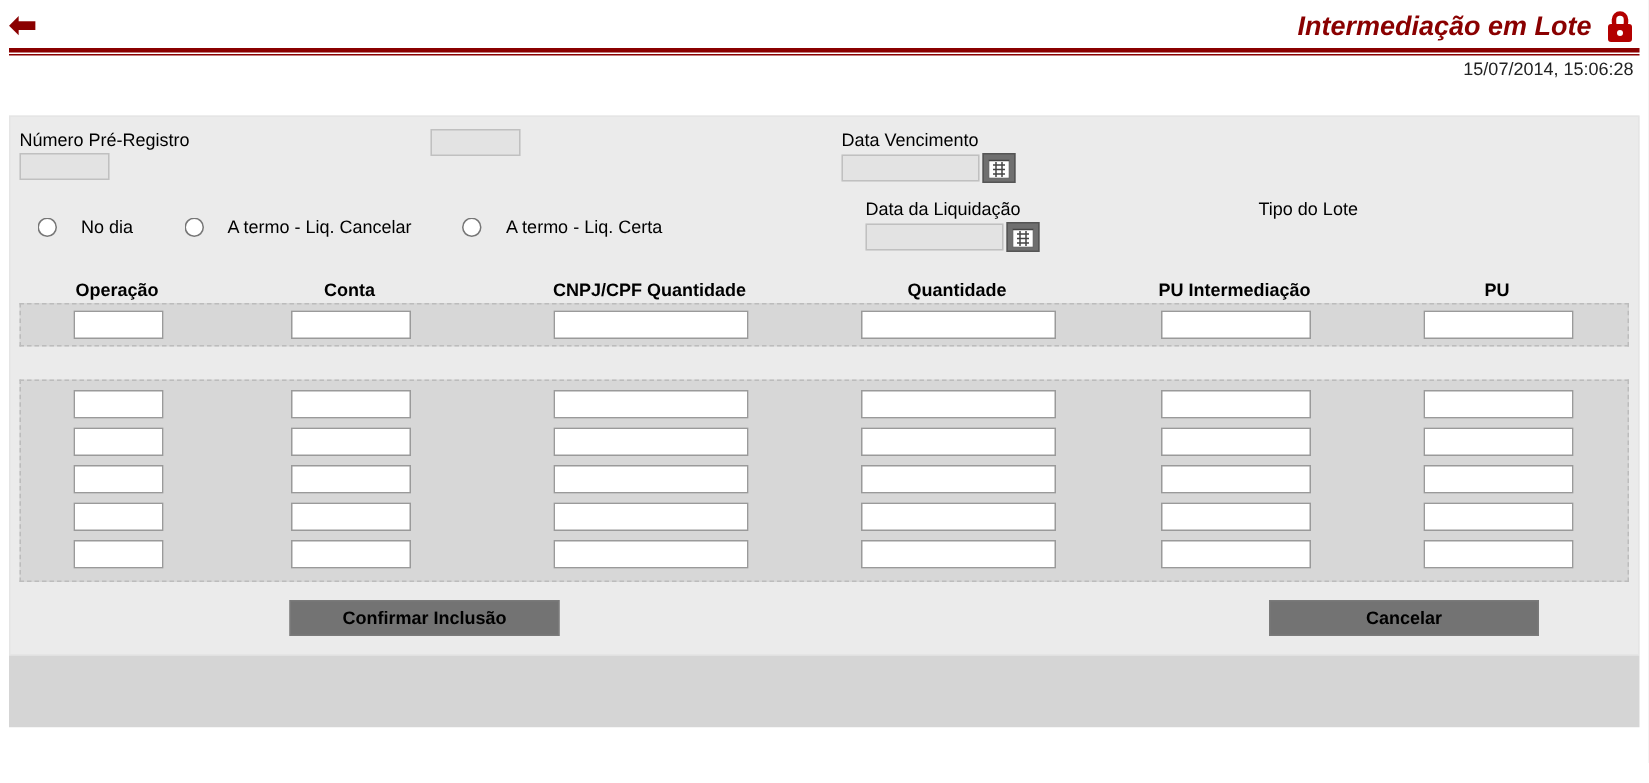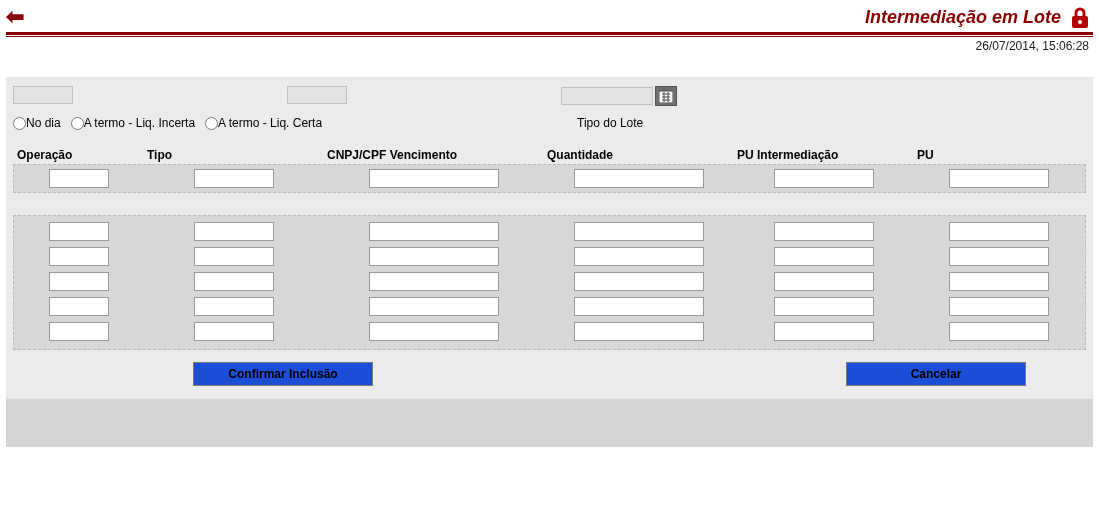--- a/index.html
+++ b/index.html
@@ -96,35 +96,35 @@
     background: #6f6f6f;
     border: 1px solid #555;
     display: inline-flex;
     align-items: center;
     justify-content: center;
     cursor: pointer;
   }
   .cal-btn svg { display:block; }
 
   .radio-group { display:flex; align-items:center; gap:10px; }
-  .radio-group label { display:flex; align-items:center; gap:0; font-size:12px; margin:0; }
+  .radio-group label { display:flex; align-items:center; gap:16px; font-size:12px; margin:12px; }
   .radio-group input[type=radio]{ margin:0;}
 
   
   .grid {
     width: 100%;
   }
   .thead, .trow {
     display: grid;
     grid-template-columns: 130px 180px 220px 190px 180px 170px;
   }
   .thead .th {
     font-weight: bold;
     font-size: 12px;
-    text-align: left;
+    text-align: center;
     padding: 2px 4px;
   }
   .toprow {
     background: #d7d7d7;
     border: 1px dashed #bcbcbc;
     padding: 4px 0;
   }
   .toprow .cell { display:flex; justify-content:center; }
   .cell input {
     height: 19px;
@@ -150,21 +150,21 @@
 
   
   .btnrow {
     display:flex;
     justify-content: space-between;
     padding: 12px 60px 2px 180px;
   }
   .btn {
     min-width: 180px;
     height: 24px;
-    background: #1d4ed8;
+    background: #737373;
     border: 1px solid #7a7a7a;
     font-weight: bold;
     font-size: 12px;
     cursor: pointer;
   }
 
   .footer-band {
     margin: 0 6px;
     height: 48px;
     background: #d5d5d5;
@@ -181,32 +181,34 @@
       <svg width="26" height="26" viewBox="0 0 26 26">
         <rect x="5" y="12" width="16" height="12" rx="2" fill="#b30000"></rect>
         <rect x="9" y="5" width="8" height="10" rx="4" fill="none" stroke="#b30000" stroke-width="3"></rect>
         <circle cx="13" cy="18" r="2" fill="#fff"></circle>
       </svg>
     </span>
   </div>
 </div>
 <hr class="hr1">
 <hr class="hr2">
-<div class="timestamp">26/07/2014, 15:06:28</div>
+<div class="timestamp">15/07/2014, 15:06:28</div>
 
 <div class="form-area">
 
   <div class="filters">
     <div class="field">
+      <label>Número Pré-Registro</label>
       <input class="short-input" value="" style="">
     </div>
     <div class="field">
       <input class="short-input" value="" style="">
     </div>
     <div class="field">
+      <label>Data Vencimento</label>
       <div class="date-row">
         <input class="med-input" value="" style="">
         <span class="cal-btn">
           <svg width="14" height="14" viewBox="0 0 14 14">
             <rect x="0" y="2" width="14" height="12" fill="#fff" stroke="#444"></rect>
             <line x1="3" y1="5" x2="11" y2="5" stroke="#444"></line>
             <line x1="3" y1="8" x2="11" y2="8" stroke="#444"></line>
             <line x1="3" y1="11" x2="11" y2="11" stroke="#444"></line>
             <line x1="5" y1="3" x2="5" y2="13" stroke="#444"></line>
             <line x1="9" y1="3" x2="9" y2="13" stroke="#444"></line>
@@ -218,38 +220,54 @@
 
   <div class="filters2">
     <div class="field">
       <div class="radio-group">
         <label>
             <input type="radio" name="tliq" style=""> 
             <span>No dia</span>
           </label>
         <label>
             <input type="radio" name="tliq" style=""> 
-            <span>A termo - Liq. Incerta</span>
+            <span>A termo - Liq. Cancelar</span>
           </label>
         <label>
             <input type="radio" name="tliq" style=""> 
             <span>A termo - Liq. Certa</span>
           </label>
       </div>
     </div>
     <div class="field">
+      <label>Data da Liquidação</label>
+      <div class="date-row">
+        <input class="med-input" value="" style="">
+        <span class="cal-btn">
+          <svg width="14" height="14" viewBox="0 0 14 14">
+            <rect x="0" y="2" width="14" height="12" fill="#fff" stroke="#444"></rect>
+            <line x1="3" y1="5" x2="11" y2="5" stroke="#444"></line>
+            <line x1="3" y1="8" x2="11" y2="8" stroke="#444"></line>
+            <line x1="3" y1="11" x2="11" y2="11" stroke="#444"></line>
+            <line x1="5" y1="3" x2="5" y2="13" stroke="#444"></line>
+            <line x1="9" y1="3" x2="9" y2="13" stroke="#444"></line>
+          </svg>
+        </span>
+      </div>
+    </div>
+    <div class="field">
       <span class="group-label">Tipo do Lote</span>
     </div>
   </div>
 
   <div class="grid">
     <div class="thead">
       <div class="th">Operação</div>
-      <div class="th">Tipo</div>
-      <div class="th">CNPJ/CPF Vencimento</div>
+      <div class="th">Conta</div>
+      <div class="th">CNPJ/CPF Quantidade</div>
       <div class="th">Quantidade</div>
       <div class="th">PU Intermediação</div>
       <div class="th">PU</div>
     </div>
 
     <div class="trow toprow">
       <div class="cell">
           <input class="w60" value="" style="">
         </div>
       <div class="cell">

